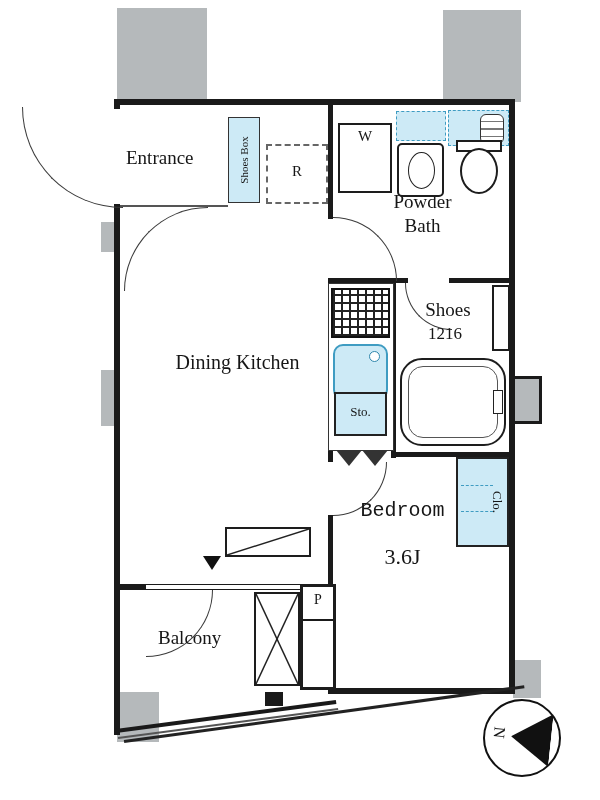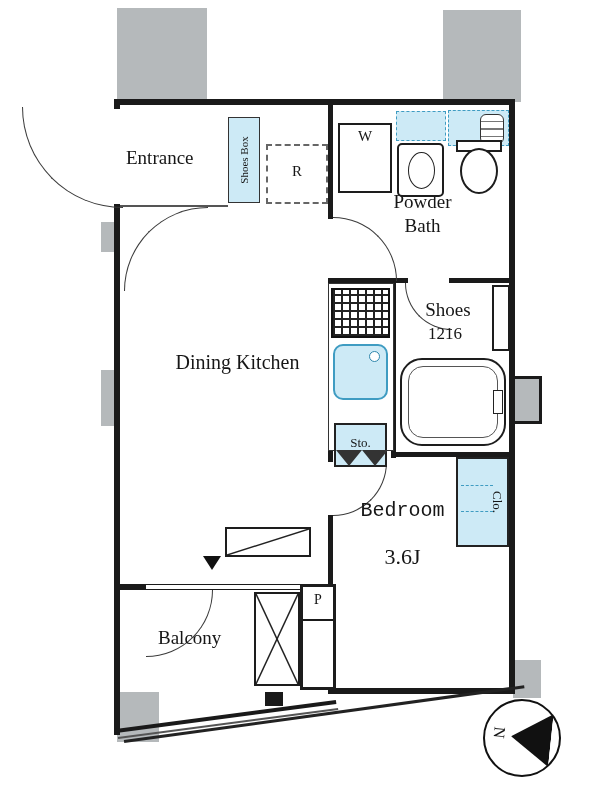--- a/index.html
+++ b/index.html
@@ -93,21 +93,21 @@
   <div class="box" style="left:400px;top:358px;width:106px;height:88px;border-width:2.5px;border-radius:22px;">
     <div style="position:absolute;inset:6px;border:1.5px solid #555;border-radius:15px;"></div>
     <div style="position:absolute;right:1px;top:30px;width:8px;height:22px;border:1.5px solid #222;background:#fff;"></div>
   </div>
 
   <div style="position:absolute;left:328px;top:283px;width:66px;height:168px;border:1.5px solid #333;background:#fff;box-sizing:border-box;"></div>
   <div style="position:absolute;left:331px;top:288px;width:59px;height:50px;border:2px solid #111;box-sizing:border-box;background:#fff;background-image:repeating-linear-gradient(0deg,#222 0 1.8px,transparent 1.8px 8px),repeating-linear-gradient(90deg,#222 0 1.8px,transparent 1.8px 8px);"></div>
   <div class="cyan" style="left:333px;top:344px;width:55px;height:56px;border:2px solid var(--fixb,#3f9cc2);border-radius:10px;box-sizing:border-box;">
     <div style="position:absolute;right:6px;top:5px;width:9px;height:9px;border:1.5px solid #2f87ad;border-radius:50%;background:#fff;"></div>
   </div>
-  <div class="cyan" style="left:334px;top:423px;width:53px;height:44px;border:2px solid #222;box-sizing:border-box;">
+  <div class="cyan" style="left:334px;top:392px;width:53px;height:44px;border:2px solid #222;box-sizing:border-box;">
     <div class="lbl ctr" style="position:absolute;left:0;right:0;top:11px;font-size:13px;">Sto.</div>
   </div>
   <div style="position:absolute;left:336px;top:450px;width:0;height:0;border-left:13px solid transparent;border-right:13px solid transparent;border-top:16px solid #333;"></div>
   <div style="position:absolute;left:362px;top:450px;width:0;height:0;border-left:13px solid transparent;border-right:13px solid transparent;border-top:16px solid #333;"></div>
 
   <div class="lbl ctr" style="left:140px;top:352px;width:195px;font-size:20px;">Dining Kitchen</div>
   <div class="box" style="left:225px;top:527px;width:86px;height:30px;">
     <svg width="82" height="26" style="position:absolute;left:0;top:0;">
         <line x1="0" y1="26" x2="82" y2="0" stroke="#222" stroke-width="1.5"></line>
       </svg>

